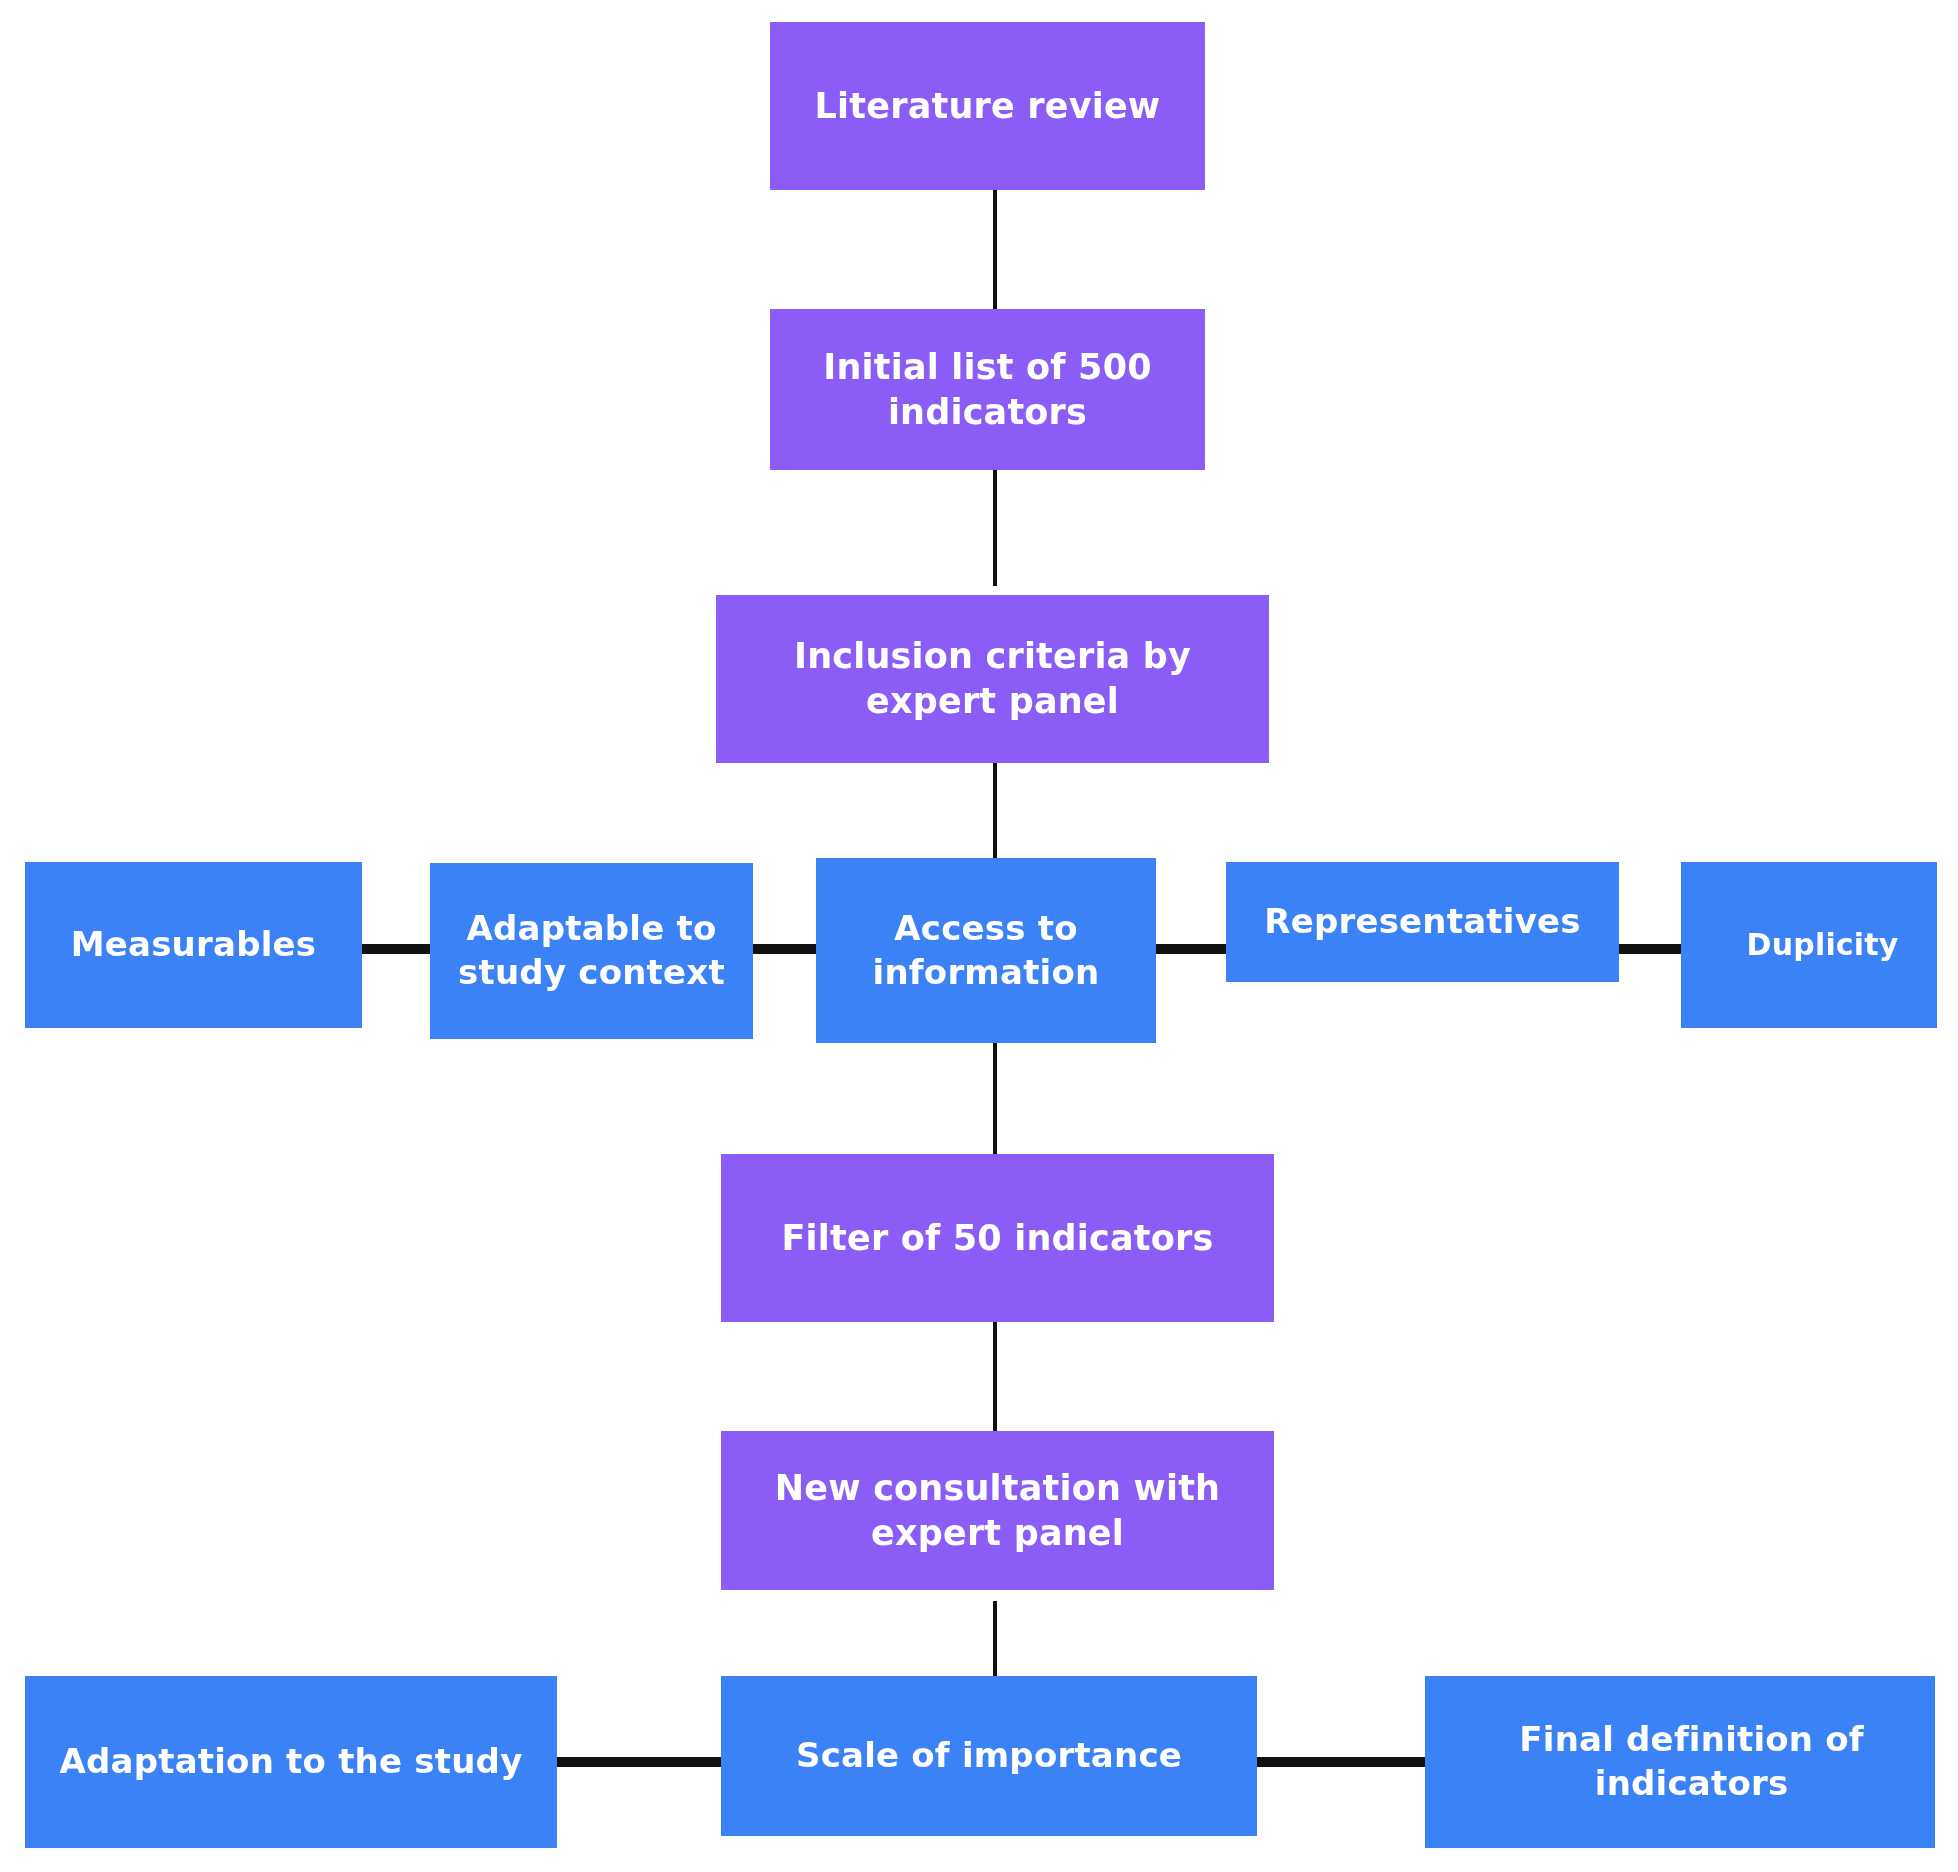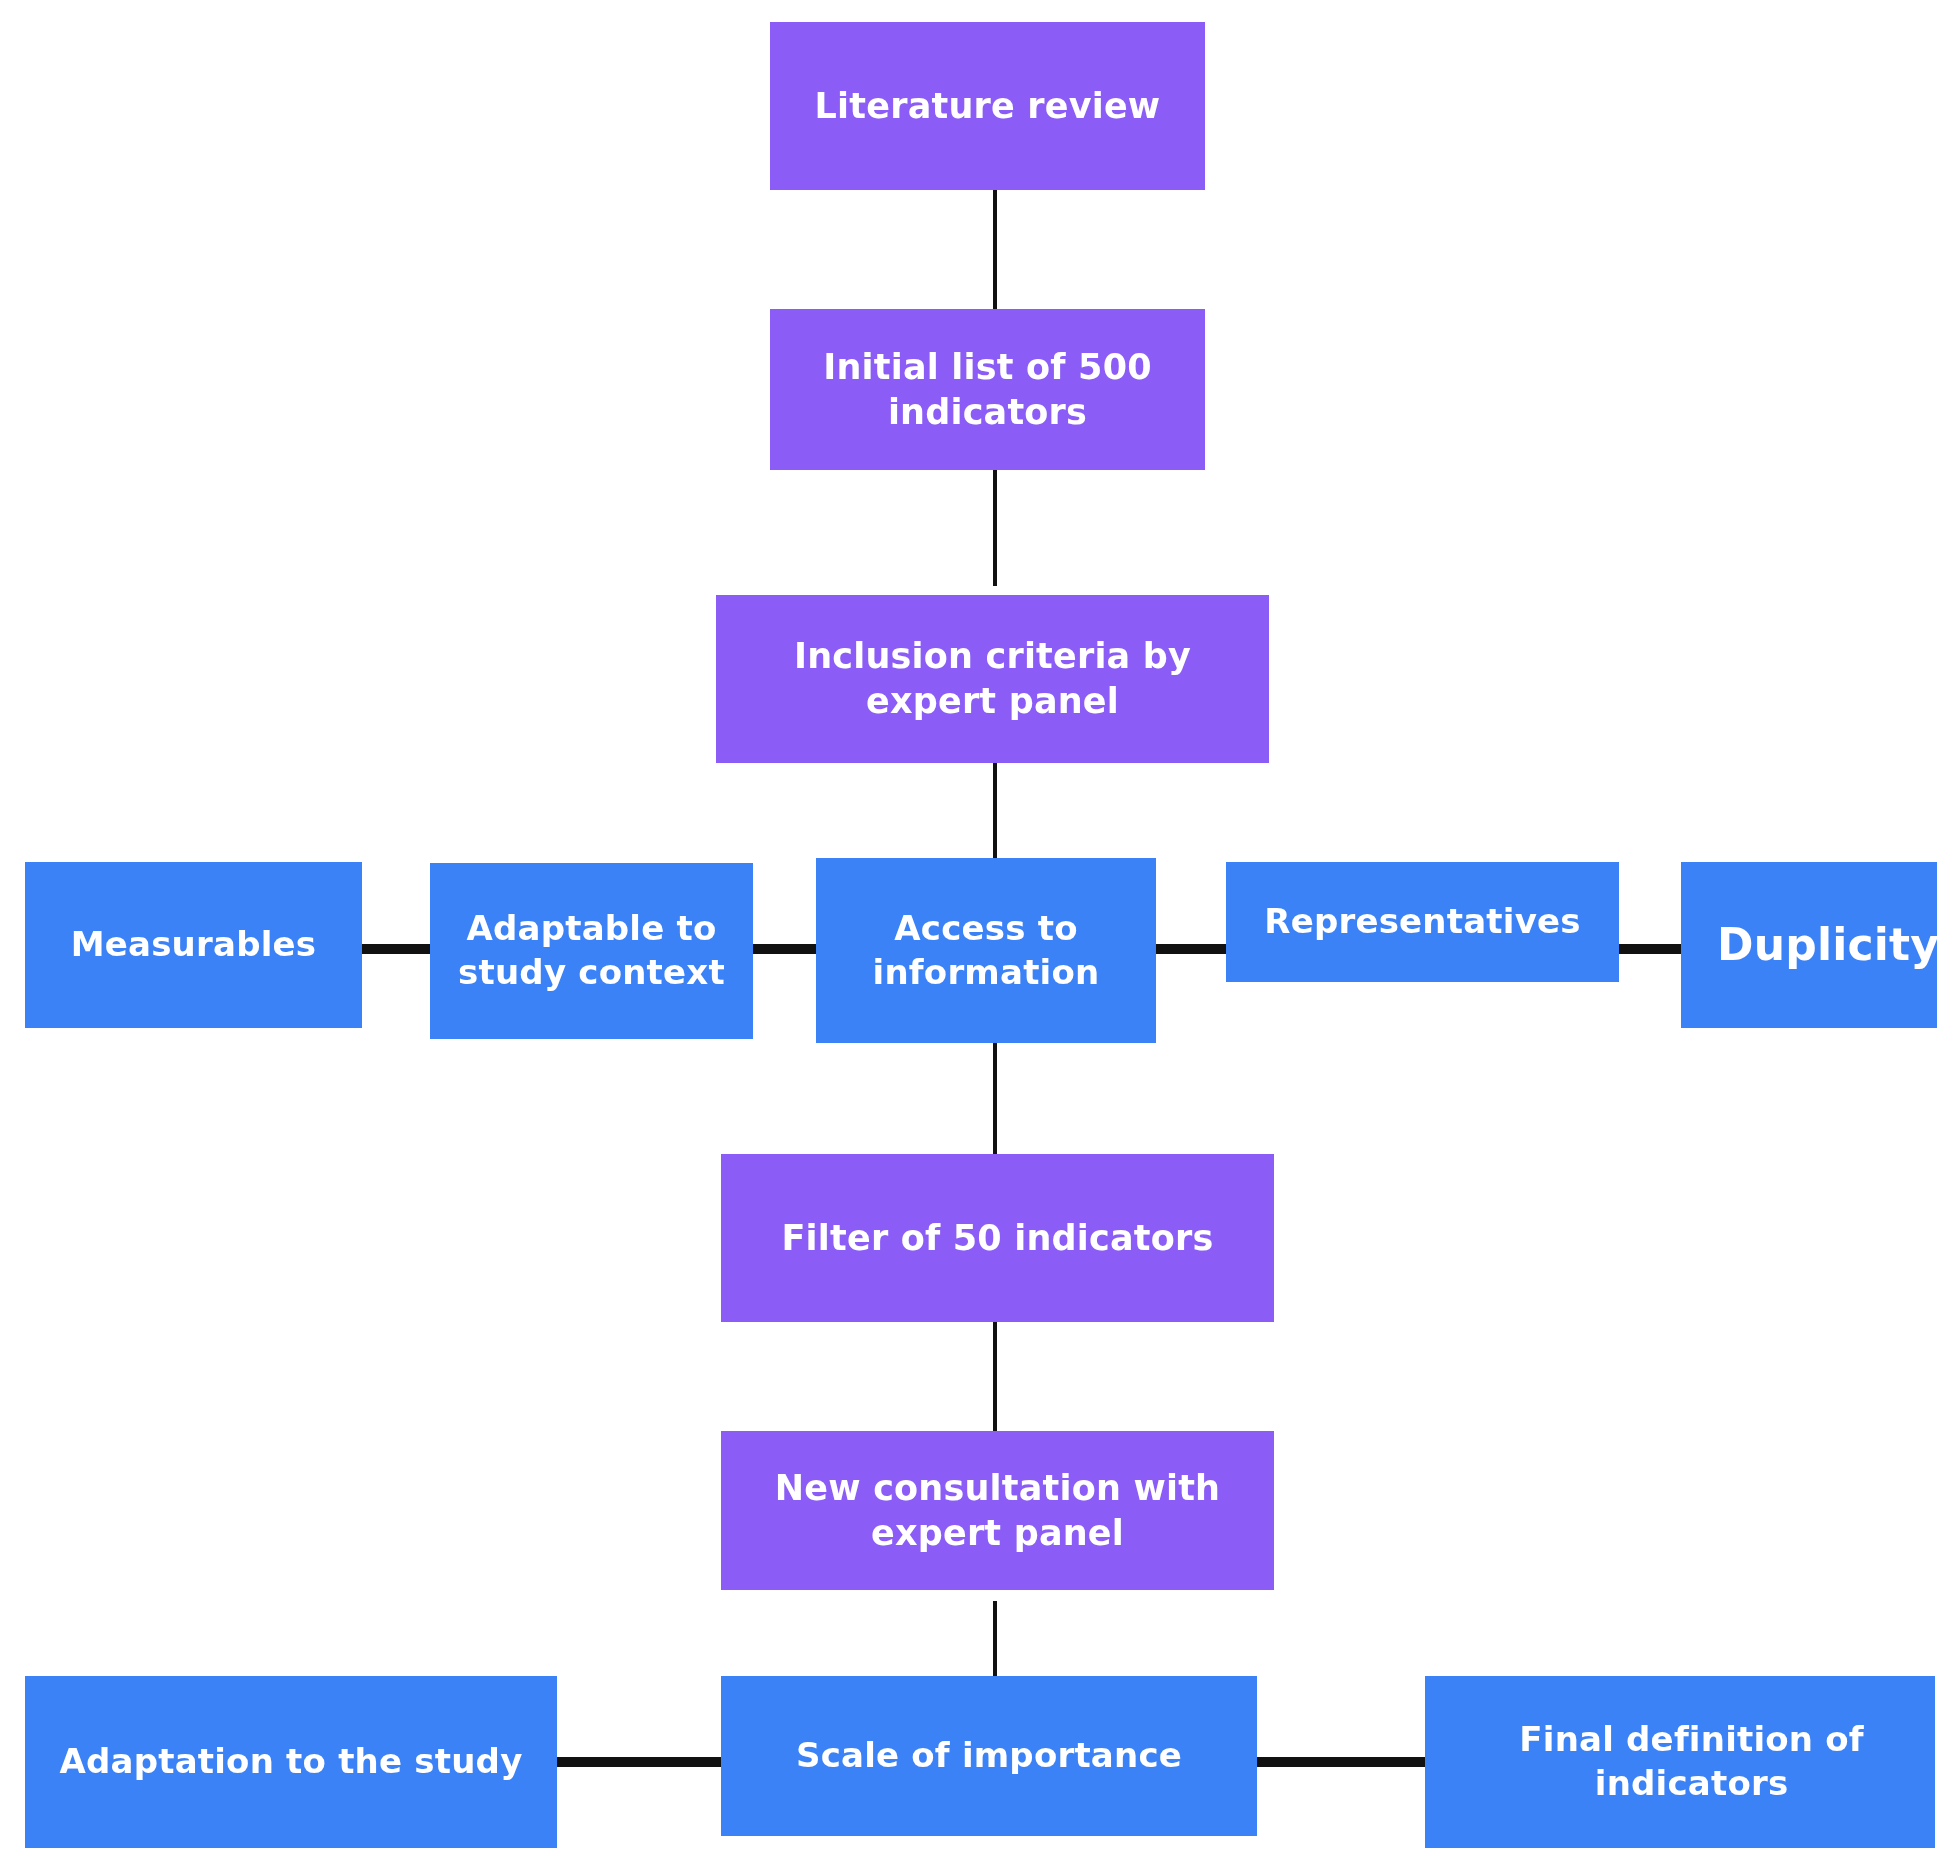--- a/index.html
+++ b/index.html
@@ -84,21 +84,21 @@
   </div>
 
   <div class="node gray" style="left:816px; top:858px; width:340px; height:185px; font-size:34px;">
     <span class="label">Access to information</span>
   </div>
 
   <div class="node gray" style="left:1226px; top:862px; width:393px; height:120px; font-size:34px;">
     <span class="label">Representatives</span>
   </div>
 
-  <div class="node gray" style="left:1681px; top:862px; width:256px; height:166px; font-size:44px;padding-left:36px;">
+  <div class="node gray" style="left:1681px; top:862px; width:256px; height:166px; font-size:30px;padding-left:36px;">
     <span class="label">Duplicity</span>
   </div>
 
   <div class="node blue" style="left:721px; top:1154px; width:553px; height:168px; font-size:35px;">
     <span class="label">Filter of 50 indicators</span>
   </div>
 
   <div class="node blue" style="left:721px; top:1431px; width:553px; height:159px; font-size:35px;">
     <span class="label">New consultation with expert panel</span>
   </div>

